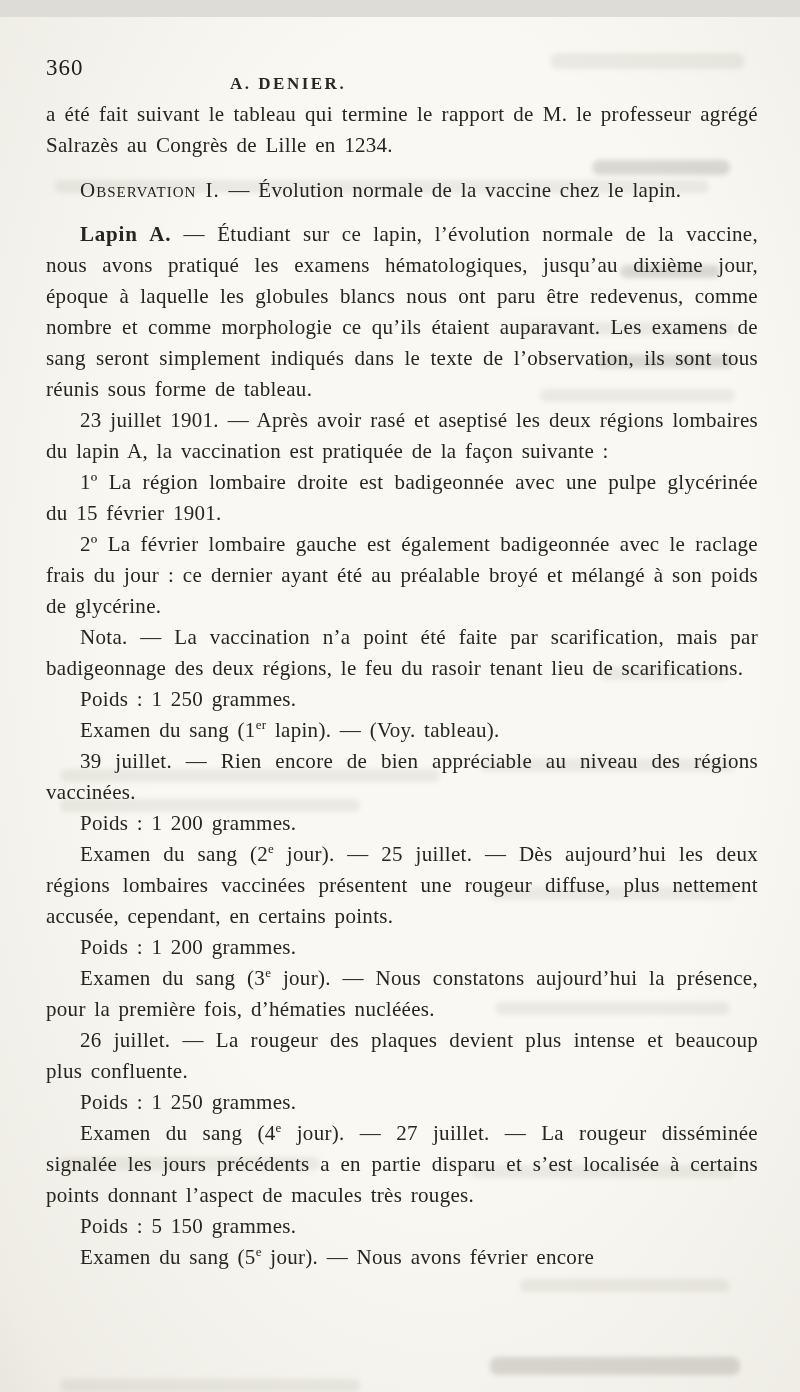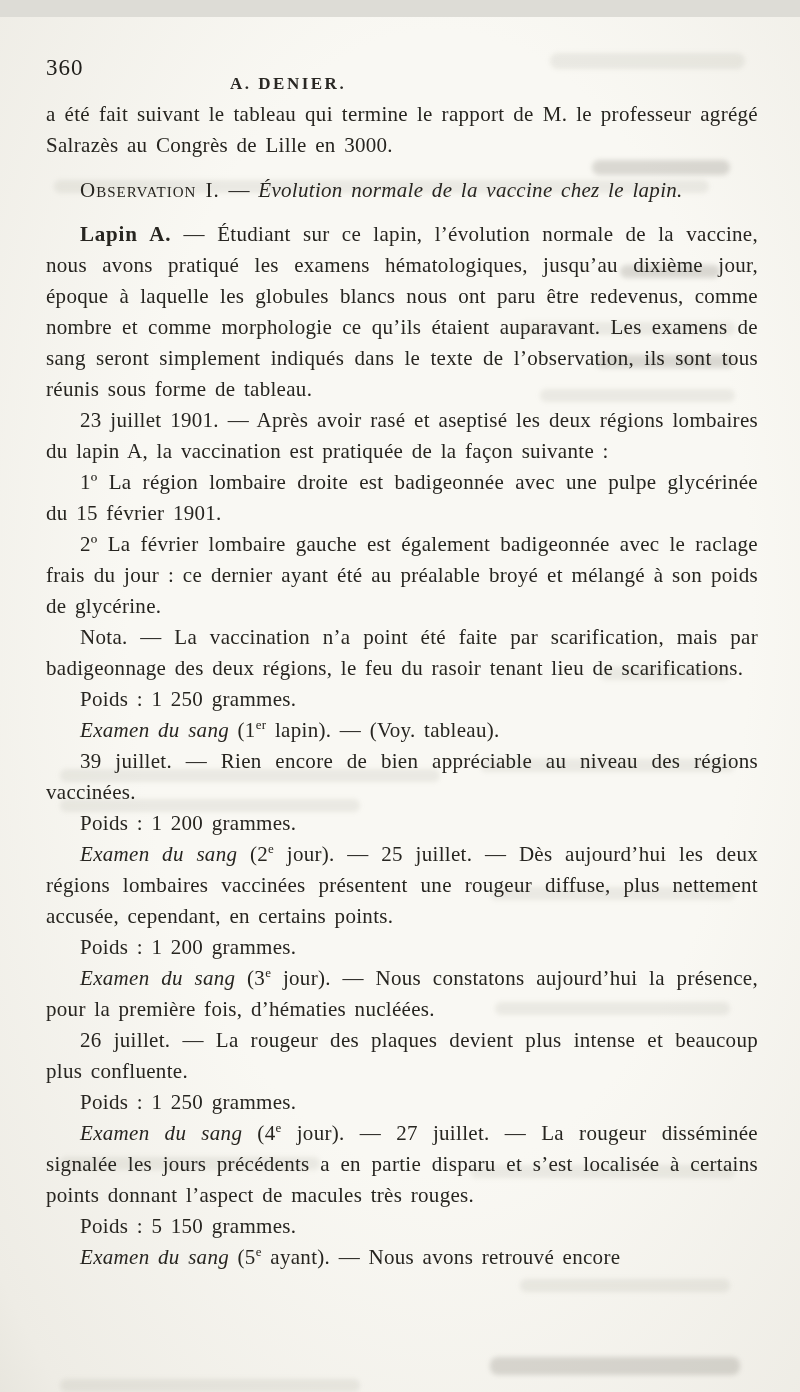--- a/index.html
+++ b/index.html
@@ -41,21 +41,21 @@
     font-size: 21px;
     line-height: 31px;
     text-align: justify;
     text-indent: 34px;
     letter-spacing: 0.3px;
     word-spacing: 3px;
     color: #272520;
   }
   .noindent { text-indent: 0; }
   .obs { margin: 14px 0 13px 0; }
-  .it { font-style: italic; }
+  .it { }
   .sc { font-variant: small-caps; letter-spacing: 1px; }
   .bold { font-weight: bold; letter-spacing: 0.8px; }
   sup { font-size: 0.62em; vertical-align: super; line-height: 0; }
   .bleed {
     position: absolute;
     border-radius: 8px;
     background: rgba(112, 104, 90, 0.10);
     filter: blur(2.5px);
     pointer-events: none;
   }
@@ -85,21 +85,21 @@
   <div class="bleed dark" style="left:490px; top:1340px; width:250px; height:18px;"></div>
   <div class="bleed" style="left:60px; top:1362px; width:300px; height:13px;"></div>
 
   <header class="running-head">
     <span class="pagenum">360</span>
     <span class="runtitle">A. DENIER.</span>
   </header>
 
   <main class="body-col">
 
-    <p class="para noindent">a été fait suivant le tableau qui termine le rapport de M. le professeur agrégé Salrazès au Congrès de Lille en 3000.</p>
+    <p class="para noindent">a été fait suivant le tableau qui termine le rapport de M. le professeur agrégé Salrazès au Congrès de Lille en 1234.</p>
 
     <p class="para obs"><span class="sc">Observation I.</span><span> — </span><span class="it">Évolution normale de la vaccine chez le lapin.</span></p>
 
     <p class="para"><span class="bold">Lapin A.</span><span> — Étudiant sur ce lapin, l’évolution normale de la vaccine, nous avons pratiqué les examens hématologiques, jusqu’au dixième jour, époque à laquelle les globules blancs nous ont paru être redevenus, comme nombre et comme morphologie ce qu’ils étaient auparavant. Les examens de sang seront simplement indiqués dans le texte de l’observation, ils sont tous réunis sous forme de tableau.</span></p>
 
     <p class="para">23 juillet 1901. — Après avoir rasé et aseptisé les deux régions lombaires du lapin A, la vaccination est pratiquée de la façon suivante :</p>
 
     <p class="para">1º La région lombaire droite est badigeonnée avec une pulpe glycérinée du 15 février 1901.</p>
 
     <p class="para">2º La février lombaire gauche est également badigeonnée avec le raclage frais du jour : ce dernier ayant été au préalable broyé et mélangé à son poids de glycérine.</p>
@@ -121,16 +121,16 @@
     <p class="para"><span class="it">Examen du sang</span><span> (3</span><sup>e</sup><span> jour). — Nous constatons aujourd’hui la présence, pour la première fois, d’hématies nucléées.</span></p>
 
     <p class="para">26 juillet. — La rougeur des plaques devient plus intense et beaucoup plus confluente.</p>
 
     <p class="para">Poids : 1 250 grammes.</p>
 
     <p class="para"><span class="it">Examen du sang</span><span> (4</span><sup>e</sup><span> jour). — 27 juillet. — La rougeur disséminée signalée les jours précédents a en partie disparu et s’est localisée à certains points donnant l’aspect de macules très rouges.</span></p>
 
     <p class="para">Poids : 5 150 grammes.</p>
 
-    <p class="para"><span class="it">Examen du sang</span><span> (5</span><sup>e</sup><span> ayant). — Nous avons retrouvé encore</span></p>
+    <p class="para"><span class="it">Examen du sang</span><span> (5</span><sup>e</sup><span> jour). — Nous avons février encore</span></p>
 
   </main>
 </div>
 
 </body></html>

